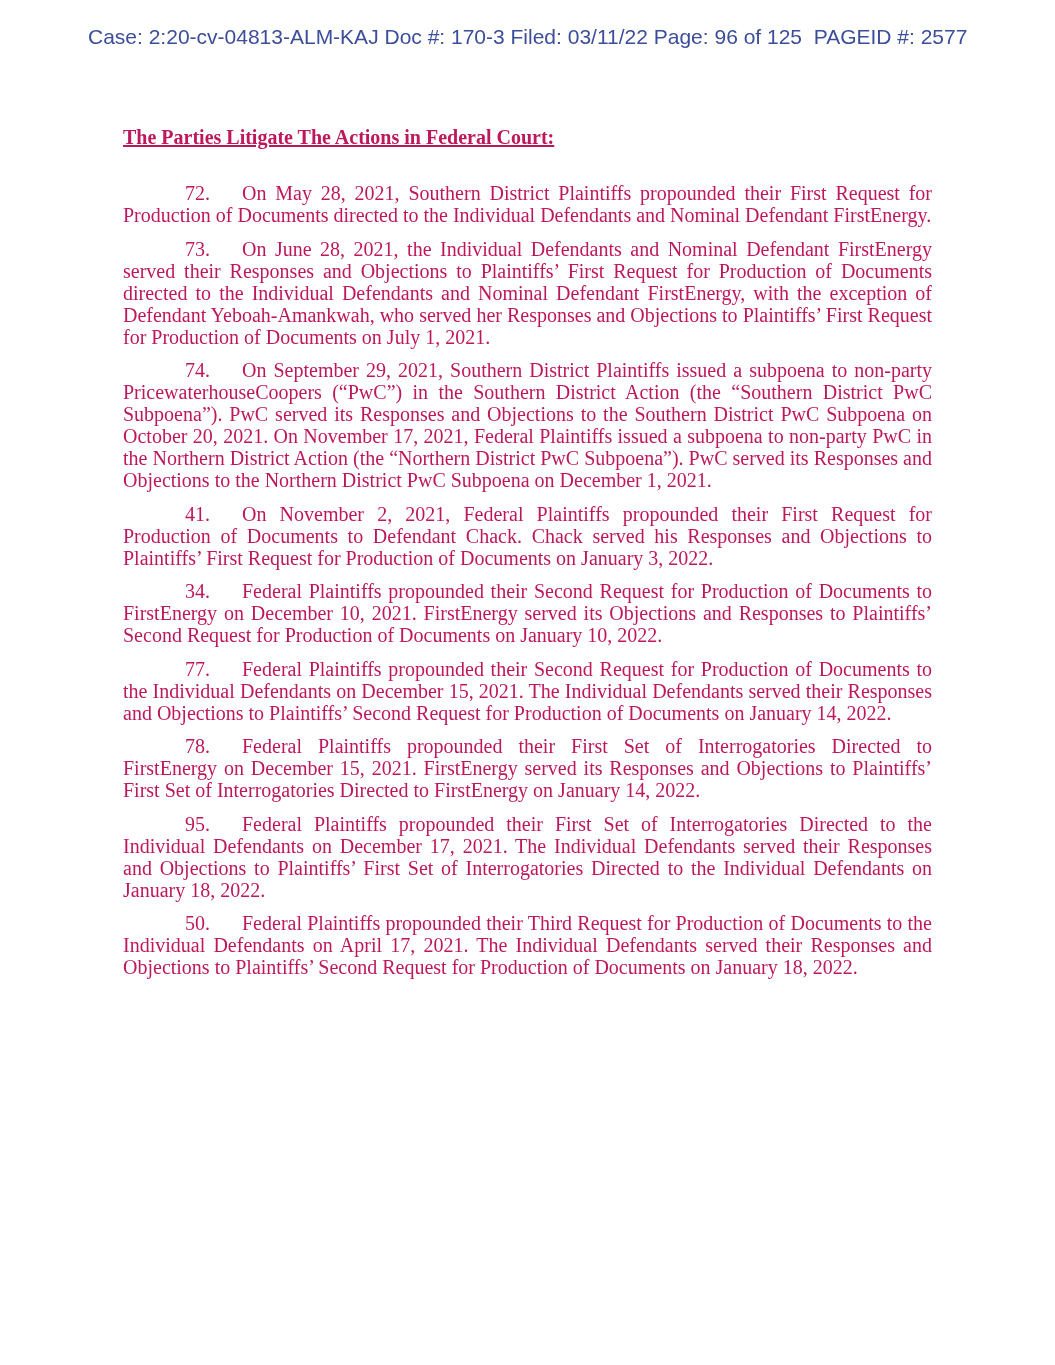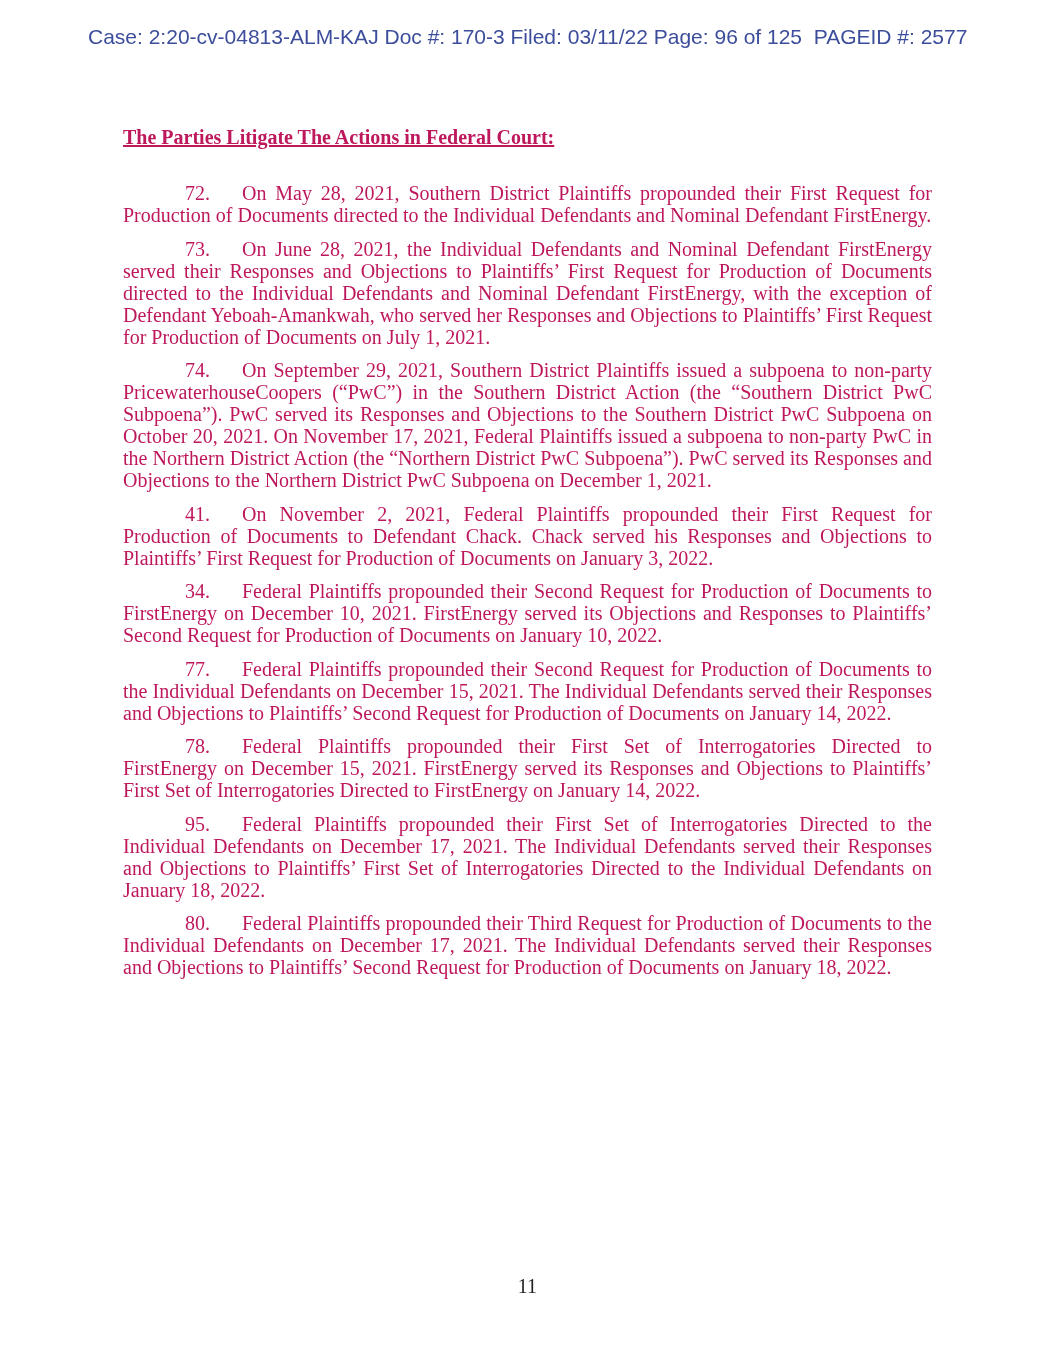--- a/index.html
+++ b/index.html
@@ -79,20 +79,19 @@
     <p class="para"><span>41.</span><span class="tab"></span><span>On November 2, 2021, Federal Plaintiffs propounded their First Request for Production of Documents to Defendant Chack.  Chack served his Responses and Objections to Plaintiffs’ First Request for Production of Documents on January 3, 2022.</span></p>
 
     <p class="para"><span>34.</span><span class="tab"></span><span>Federal Plaintiffs propounded their Second Request for Production of Documents to FirstEnergy on December 10, 2021.  FirstEnergy served its Objections and Responses to Plaintiffs’ Second Request for Production of Documents on January 10, 2022.</span></p>
 
     <p class="para"><span>77.</span><span class="tab"></span><span>Federal Plaintiffs propounded their Second Request for Production of Documents to the Individual Defendants on December 15, 2021.  The Individual Defendants served their Responses and Objections to Plaintiffs’ Second Request for Production of Documents on January 14, 2022.</span></p>
 
     <p class="para"><span>78.</span><span class="tab"></span><span>Federal Plaintiffs propounded their First Set of Interrogatories Directed to FirstEnergy on December 15, 2021.  FirstEnergy served its Responses and Objections to Plaintiffs’ First Set of Interrogatories Directed to FirstEnergy on January 14, 2022.</span></p>
 
     <p class="para"><span>95.</span><span class="tab"></span><span>Federal Plaintiffs propounded their First Set of Interrogatories Directed to the Individual Defendants on December 17, 2021.  The Individual Defendants served their Responses and Objections to Plaintiffs’ First Set of Interrogatories Directed to the Individual Defendants on January 18, 2022.</span></p>
 
-    <p class="para"><span>80.</span><span class="tab"></span><span>Federal Plaintiffs propounded their Third Request for Production of Documents to the Individual Defendants on December 17, 2021.  The Individual Defendants served their Responses and Objections to Plaintiffs’ Second Request for Production of Documents on January 18, 2022.</span></p>
+    <p class="para"><span>50.</span><span class="tab"></span><span>Federal Plaintiffs propounded their Third Request for Production of Documents to the Individual Defendants on April 17, 2021.  The Individual Defendants served their Responses and Objections to Plaintiffs’ Second Request for Production of Documents on January 18, 2022.</span></p>
 
 
   </div>
 
-  <div class="footer">11</div>
 
 </div>
 
 </body></html>

